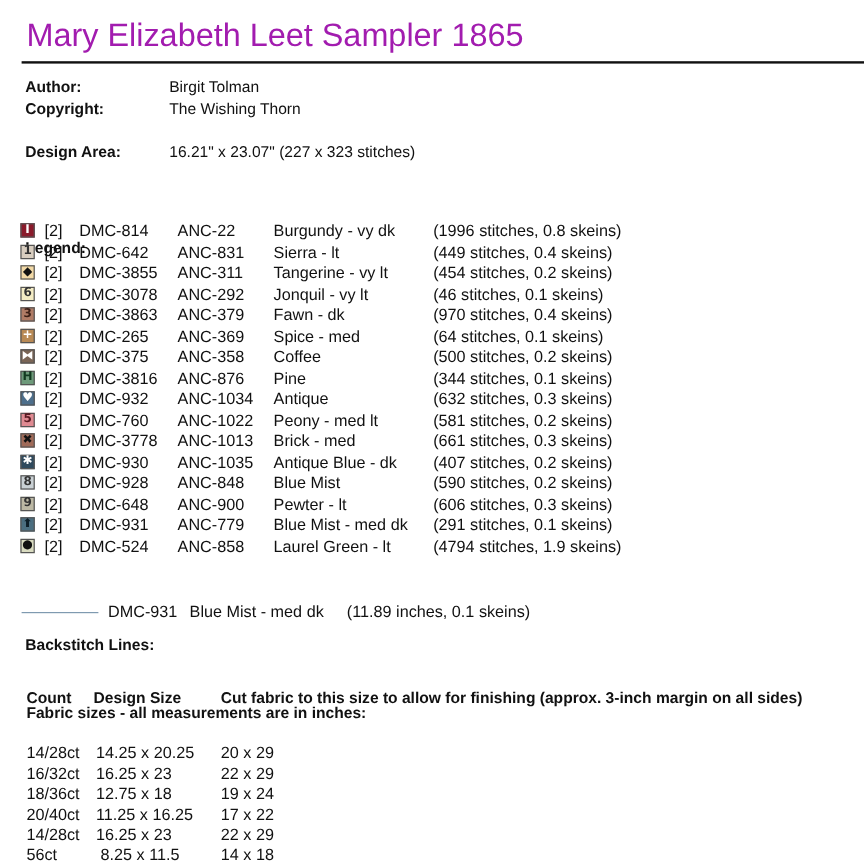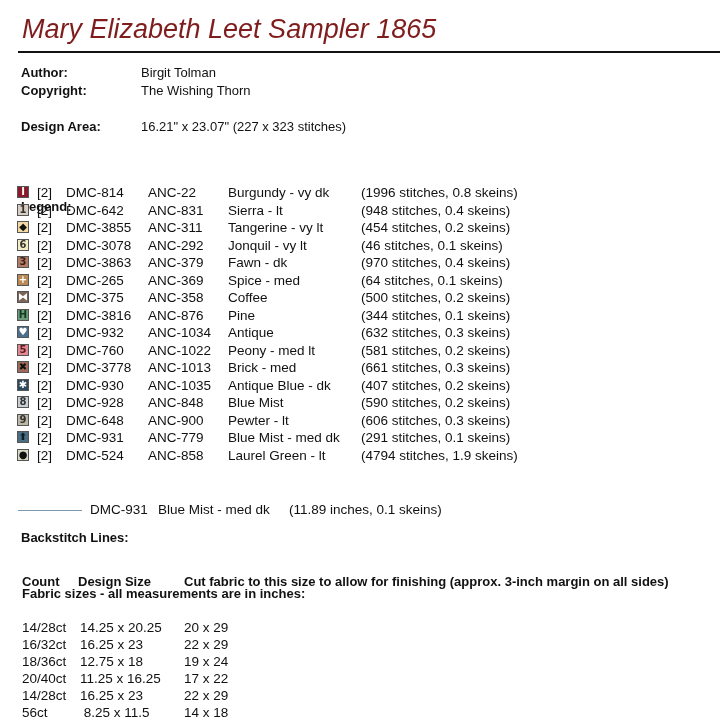--- a/index.html
+++ b/index.html
@@ -2,23 +2,22 @@
 <html><head>
   <meta charset="utf-8">
   <style>
     html, body { margin: 0; padding: 0; background: #ffffff; }
     body {
       width: 720px; height: 720px; overflow: hidden; position: relative;
       font-family: "Liberation Sans", sans-serif; color: #111;
     }
     .title {
       position: absolute; left: 22px; top: 14px;
-      font-size: 27px; font-weight: normal; color: #7f1d1d; letter-spacing: 0px;
+      font-size: 27px; font-weight: normal; color: #a21caf; letter-spacing: 0px;
       white-space: nowrap;
-      font-style: italic;
     }
     .title-rule {
       position: absolute; left: 18px; top: 51px; width: 702px; height: 2px; background: #111;
     }
     .meta { position: absolute; left: 21px; font-size: 13px; white-space: nowrap; }
     .meta .lbl { position: absolute; left: 0; font-weight: bold; }
     .meta .val { position: absolute; left: 120px; }
     .section-label { position: absolute; left: 21px; font-size: 13px; font-weight: bold; white-space: nowrap; margin-top: 44px; }
 
     .legend { position: absolute; left: 17px; top: 184px; }
@@ -75,21 +74,21 @@
       <span class="c-anc">ANC-22</span>
       <span class="c-name">Burgundy - vy dk</span>
       <span class="c-stats">(1996 stitches, 0.8 skeins)</span>
     </div>
     <div class="legend-row">
       <div class="sym" style="background: rgb(216, 205, 191); color: rgb(51, 51, 51);">1</div>
       <span class="c-strands">[2]</span>
       <span class="c-dmc">DMC-642</span>
       <span class="c-anc">ANC-831</span>
       <span class="c-name">Sierra - lt</span>
-      <span class="c-stats">(948 stitches, 0.4 skeins)</span>
+      <span class="c-stats">(449 stitches, 0.4 skeins)</span>
     </div>
     <div class="legend-row">
       <div class="sym" style="background: rgb(242, 217, 166); color: rgb(17, 17, 17);">◆</div>
       <span class="c-strands">[2]</span>
       <span class="c-dmc">DMC-3855</span>
       <span class="c-anc">ANC-311</span>
       <span class="c-name">Tangerine - vy lt</span>
       <span class="c-stats">(454 stitches, 0.2 skeins)</span>
     </div>
     <div class="legend-row">

